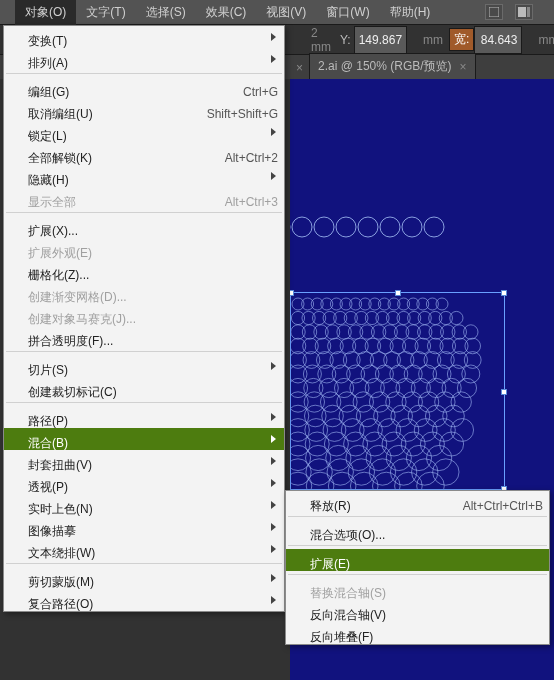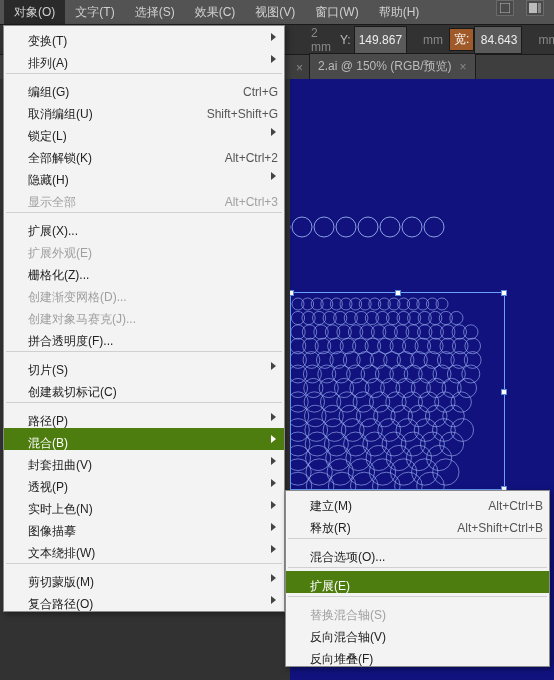--- a/index.html
+++ b/index.html
@@ -1,17 +1,17 @@
 <!DOCTYPE html>
 <html><head>
 <meta charset="utf-8">
 <style>
 *{margin:0;padding:0;box-sizing:border-box;font-family:"Microsoft YaHei",sans-serif;font-size:12px;-webkit-font-smoothing:antialiased}
 body{background:#323232;color:#d0d0d0;width:554px;height:680px;overflow:hidden;position:relative}
-.menubar{background:#535353;height:25px;display:flex;padding:0 4px;border-bottom:1px solid #1a1a1a}
+.menubar{background:#535353;height:25px;display:flex;align-items:center;padding:0 15px;border-bottom:1px solid #1a1a1a}
 .menubar .mi{padding:4px 10px;cursor:default}
 .menubar .mi.active{background:#2a2a2a}
 .menubar .sp{flex:1}
 .menubar .tb{width:18px;height:16px;margin:0 6px;border:1px solid #6a6a6a;background:#4a4a4a;display:flex;align-items:center;justify-content:center}
 .optbar{background:#323232;height:30px;border-bottom:1px solid #1a1a1a;display:flex;align-items:center;padding-left:295px;color:#ccc}
 .optbar .fld{display:flex;align-items:center;margin-right:6px}
 .optbar .lbl{color:#bbb;margin:0 3px}
 .optbar .valbox{background:#5a5a5a;border:1px solid #1a1a1a;padding:6px 4px;min-width:48px;text-align:right;color:#eee}
 .optbar .unit{margin-left:16px;color:#888}
 .optbar .accent{background:#a05a2a;color:#fff;padding:2px 4px;border:1px solid #1a1a1a}
@@ -351,26 +351,22 @@
     <div class="sep"></div>
     <div class="row sub">
       <span>剪切蒙版(M)</span>
     </div>
     <div class="row sub">
       <span>复合路径(O)</span>
     </div>
   </div>
 <div id="m2" class="menu">
     <div class="row">
-      <span>建立(M)</span>
-      <span class="k">Alt+Ctrl+B</span>
-    </div>
-    <div class="row">
       <span>释放(R)</span>
-      <span class="k">Alt+Shift+Ctrl+B</span>
+      <span class="k">Alt+Ctrl+Ctrl+B</span>
     </div>
     <div class="sep"></div>
     <div class="row">
       <span>混合选项(O)...</span>
     </div>
     <div class="sep"></div>
     <div class="row hi">
       <span>扩展(E)</span>
     </div>
     <div class="sep"></div>

